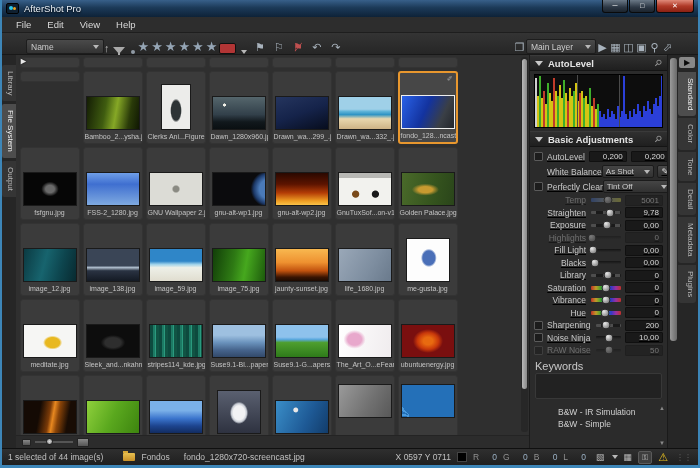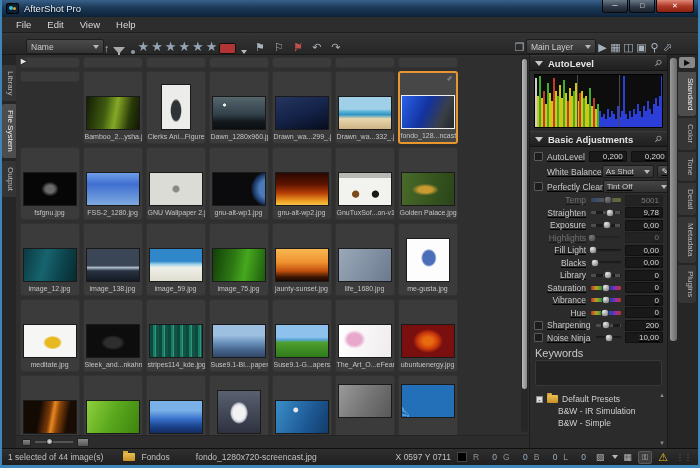--- a/index.html
+++ b/index.html
@@ -530,32 +530,35 @@
               <span class="valbox">200</span>
             </div>
             <div class="row slim">
               <span class="cb"></span>
               <span class="lbl" style="width: 44px; flex: 0 0 auto; margin-right: 5px;">Noise Ninja</span>
               <div class="track plain">
                 <div class="handle" style="left: 52%;"></div>
               </div>
               <span class="valbox">10,00</span>
             </div>
+            <div class="row slim dim">
+              <span class="cb"></span>
+              <span class="lbl" style="width: 44px; flex: 0 0 auto; margin-right: 5px;">RAW Noise</span>
+              <div class="track plain">
+                <div class="handle" style="left: 50%;"></div>
+              </div>
+              <span class="valbox">50</span>
+            </div>
           </div>
       </div>
       <div class="kwlabel">Keywords</div>
       <div class="kwbox"></div>
 
       <div class="presetsec">
         <div class="plist">
-          <div class="prow">
-            <span class="expander">-</span>
-            <span class="folder"></span>
-            <span class="ptext">Default Presets</span>
-          </div>
           <div id="presetitems">
               <div class="prow pitem">
                 <span class="ptext">B&amp;W - IR Simulation</span>
               </div>
               <div class="prow pitem">
                 <span class="ptext">B&amp;W - Simple</span>
               </div>
             </div>
           <div class="pscroll">
             <span class="sarr">▲</span>
@@ -577,21 +580,21 @@
         <div class="vtab">Detail</div>
         <div class="vtab">Metadata</div>
         <div class="vtab">Plugins</div>
       </div>
   </div>
 
   <div class="statusbar">
     <span class="stext">1 selected of 44 image(s)</span>
     <span class="sfolder"></span>
     <span class="stext">Fondos</span>
-    <span class="stext" style="margin-left:20px">fondo_1280x720-screencast.jpg</span>
+    <span class="stext" style="margin-left:8px">fondo_1280x720-screencast.jpg</span>
     <span class="spacer"></span>
     <span class="stext">X 0597 Y 0711</span>
     <span class="blackswatch"></span>
     <span class="chan" id="channels">
         <span class="cl">R</span>
         <span class="cv">0</span>
         <span class="cl">G</span>
         <span class="cv">0</span>
         <span class="cl">B</span>
         <span class="cv">0</span>

